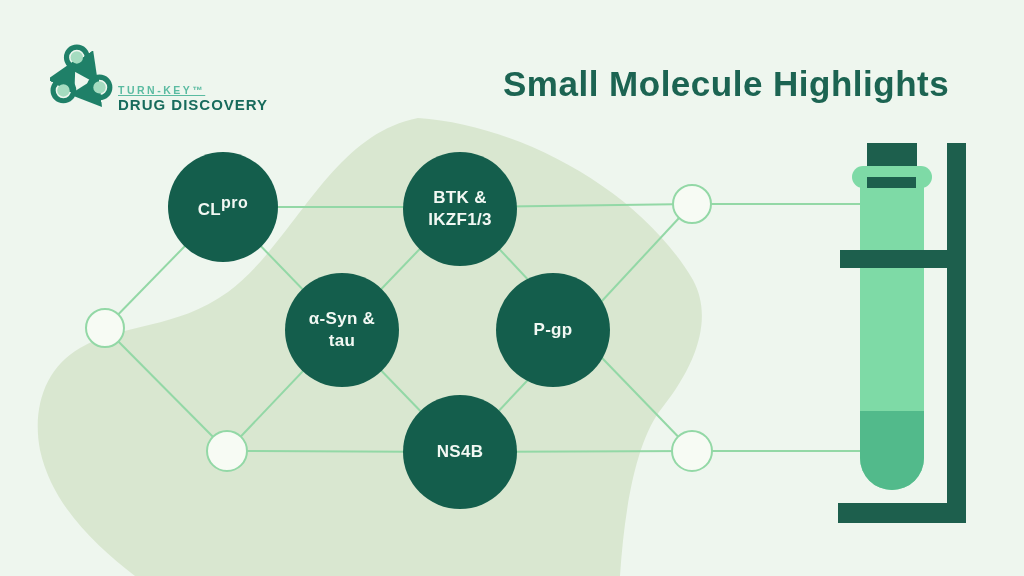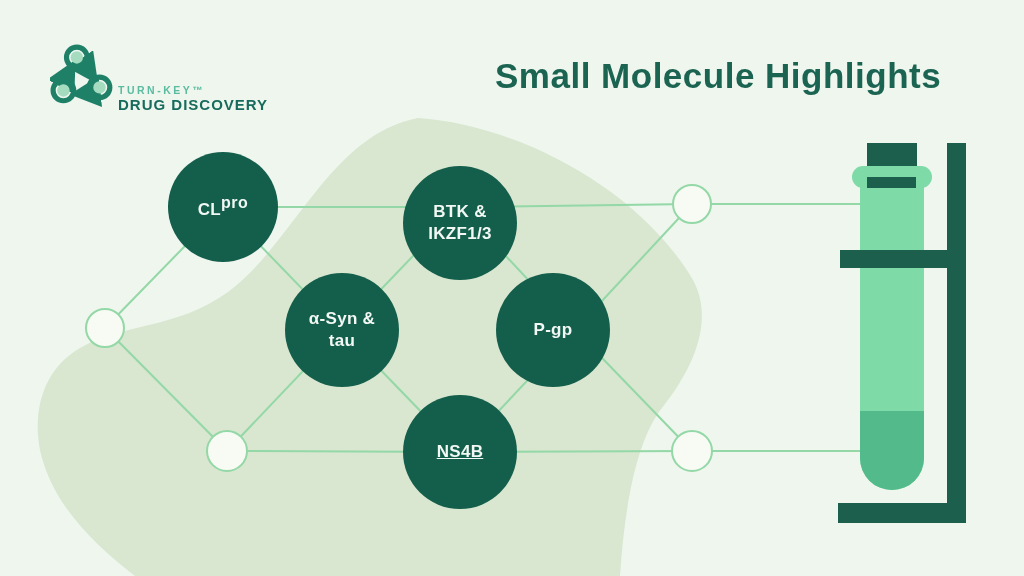--- a/index.html
+++ b/index.html
@@ -8,24 +8,24 @@
     background:var(--background,#eef6ee);
     font-family:"Liberation Sans", sans-serif;
   }
   .stage svg{display:block;}
   .layer{position:absolute; left:0; top:0;}
   
   .logo-icon{position:absolute; left:50px; top:42px;}
   .brand{position:absolute; left:117px; top:53px; color:var(--brand-text,#23896f);
     font-weight:bold; font-size:28px; letter-spacing:5px; line-height:1;}
   .tagline{position:absolute; left:118px; top:84px; color:var(--tagline-text,#5abba1);
-    font-weight:bold; font-size:10.5px; letter-spacing:2.5px;}
+    font-weight:bold; font-size:10.5px; letter-spacing:2.5px;text-decoration:underline;}
   .subtitle{position:absolute; left:118px; top:96px; color:var(--subtitle-text,#176b5c);
     font-weight:bold; font-size:15px; letter-spacing:1px;}
-  .title{position:absolute; left:487px; top:48px; margin:8px; color:var(--title-text,#1c6452);
+  .title{position:absolute; left:487px; top:48px; margin:16px; color:var(--title-text,#1c6452);
     font-weight:bold; font-size:35px; letter-spacing:0.5px; white-space:nowrap;}
   
   #net-svg line{stroke:var(--line,#93d8a6); stroke-width:2;}
   #net-svg circle.connector{fill:var(--node-fill,#f7fbf4); stroke:var(--line,#93d8a6); stroke-width:2;}
   .node{
     position:absolute; border-radius:50%;
     background:var(--circle,#145e4c); color:var(--circle-text,#f2f8f3);
     display:flex; align-items:center; justify-content:center; text-align:center;
     font-weight:bold; font-size:17px; line-height:1.3; letter-spacing:0.3px;
   }
@@ -74,30 +74,30 @@
       <circle class="connector" cx="105" cy="328" r="19"></circle>
       <circle class="connector" cx="692" cy="204" r="19"></circle>
       <circle class="connector" cx="227" cy="451" r="20"></circle>
       <circle class="connector" cx="692" cy="451" r="20"></circle>
     </svg>
 
   <div class="layer" id="diagram">
       <div class="node" style="left: 168px; top: 152px; width: 110px; height: 110px;">
         <span class="lbl"><span>CL</span><sup>pro</sup></span>
       </div>
-      <div class="node" style="left: 403px; top: 166px; width: 114px; height: 114px;">
+      <div class="node" style="left: 403px; top: 152px; width: 114px; height: 114px;">
         <span class="lbl">BTK &amp; IKZF1/3</span>
       </div>
       <div class="node" style="left: 285px; top: 273px; width: 114px; height: 114px; text-align: center;">
         <span class="lbl">α-Syn &amp; tau</span>
       </div>
       <div class="node" style="left: 496px; top: 273px; width: 114px; height: 114px;">
         <span class="lbl">P-gp</span>
       </div>
-      <div class="node" style="left: 403px; top: 395px; width: 114px; height: 114px; text-decoration: underline;">
+      <div class="node" style="left: 403px; top: 395px; width: 114px; height: 114px;">
         <span class="lbl">NS4B</span>
       </div>
     </div>
 
   <svg class="logo-icon" width="66" height="66" viewBox="0 0 64 64">
     <defs>
       <marker id="ah" markerWidth="6" markerHeight="6" refX="4" refY="3" orient="auto">
         <path d="M0,0 L6,3 L0,6 Z" fill="var(--brand-icon-stroke,#1f8068)"></path>
       </marker>
     </defs>

